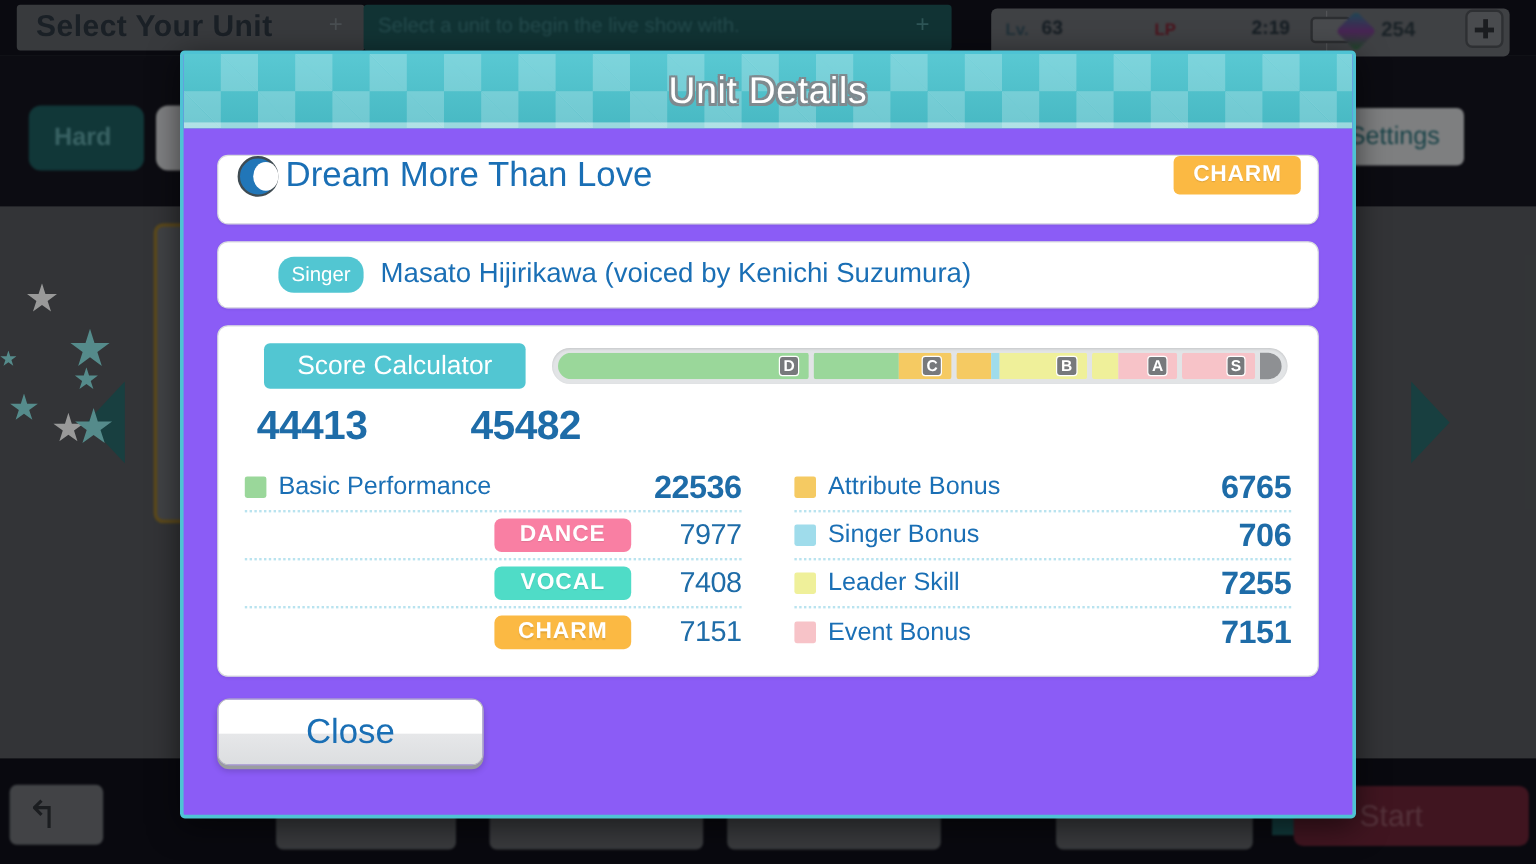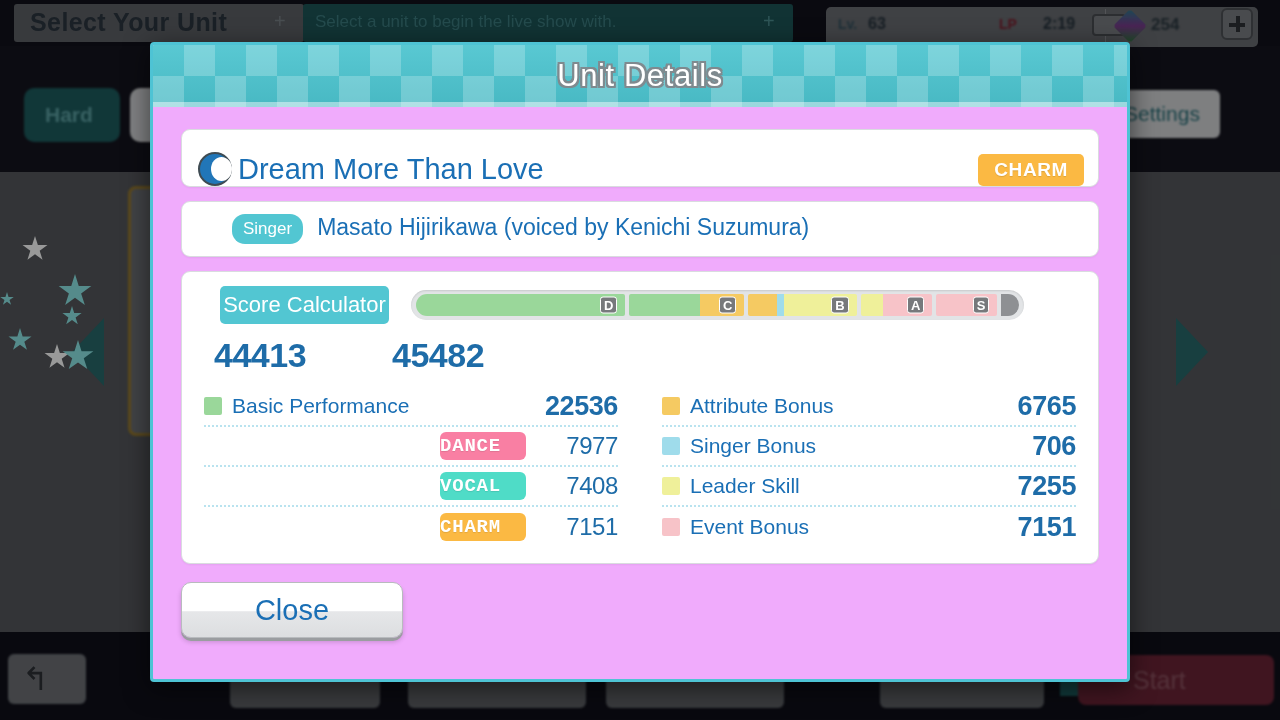--- a/index.html
+++ b/index.html
@@ -85,21 +85,21 @@
   }
   .bg-hud-sep {
     position: absolute;
     left: 1105px; top: 9px;
     width: 1px; height: 36px;
     background: #8a8d92;
   }
   .hud-txt { position: absolute; font-size: 14px; font-weight: bold; filter: blur(.8px); }
   .hud-lv-label { left: 838px; top: 16px; color: #34505e; text-align: center; }
   .hud-lv-val   { left: 868px; top: 15px; color: #25323c; font-size: 16px; }
-  .hud-lp       { left: 999px; top: 16px; color: #7d2030; }
+  .hud-lp       { left: 962px; top: 16px; color: #7d2030; }
   .hud-time     { left: 1043px; top: 15px; color: #25323c; font-size: 16px; }
   .hud-ticket {
     position: absolute; left: 1092px; top: 14px;
     width: 34px; height: 22px;
     background: #7a7d82; border: 2px solid #4a4d52; border-radius: 4px;
     filter: blur(.6px);
   }
   .hud-gem {
     position: absolute; left: 1118px; top: 14px;
     width: 24px; height: 24px;
@@ -222,21 +222,21 @@
   .dim-overlay {
     position: absolute; inset: 0;
     background: rgba(0,0,0,0.40);
   }
 
   
   #modal {
     position: absolute;
     left: 150px; top: 42px;
     width: 980px; height: 640px;
-    background: #f0abfc;
+    background: #8b5cf6;
     border: 3px solid #4ec3d4;
     border-radius: 4px;
     box-shadow: 0 6px 26px rgba(0,0,0,.55);
     overflow: hidden;
   }
 
   .modal-header {
     position: relative;
     height: 62px;
     background:
@@ -279,21 +279,21 @@
     border: 1.5px solid #d9dcdf;
     border-radius: 9px;
     background: #fff;
     box-shadow: 0 1px 2px rgba(0,0,0,.05);
   }
 
   
   .song-panel {
     height: 58px;
     display: flex;
-    align-items: flex-end;
+    align-items: flex-start;
     padding: 0 14px 0 16px;
     margin-bottom: 14px;
   }
   .moon-icon {
     width: 34px; height: 34px;
     border-radius: 50%;
     background: #2176b8;
     border: 2px solid #3f4b52;
     position: relative;
     flex: none;
@@ -364,21 +364,21 @@
     margin-bottom: 12px;
   }
   .teal-tag {
     background: #52c6d2;
     color: #ffffff;
     border-radius: 5px;
     text-align: center;
     font-size: 22px;
     padding: 6px 0;
   }
-  .tag-calc { width: 169px; margin-left: 22px; }
+  .tag-calc { width: 218px; margin-left: 22px; }
   .tag-perf { width: 195px; margin-left: 22px; font-size: 23px; }
   .tag-srank { width: 150px; font-size: 20px; padding: 7px 0; }
 
   
   .rank-bar {
     margin-left: 22px;
     width: 613px;
     height: 30px;
     background: #e2e4e6;
     border-radius: 15px;
@@ -458,25 +458,25 @@
     letter-spacing: -.4px;
   }
   .bval.small { font-size: 24px; font-weight: normal; }
 
   .stat-pill {
     color: #ffffff;
     font-size: 19px;
     font-weight: bold;
     border-radius: 6px;
     padding: 3px 0;
-    width: 86px;
+    width: 114px;
+    text-align: center;
     margin-left: auto;
     letter-spacing: .8px;
     text-shadow: 0 1px 1px rgba(0,0,0,.10);
-    font-family: Liberation Mono, monospace;
   }
   .brow-sub { padding-right: 0; }
   .brow-sub .bval { width: 92px; text-align: right; margin-left: 0; }
 
   
   .close-wrap { padding: 18px 28px 0 28px; }
   .close-btn {
     width: 222px; height: 56px;
     border-radius: 10px;
     border: 1px solid #b8bbbe;

